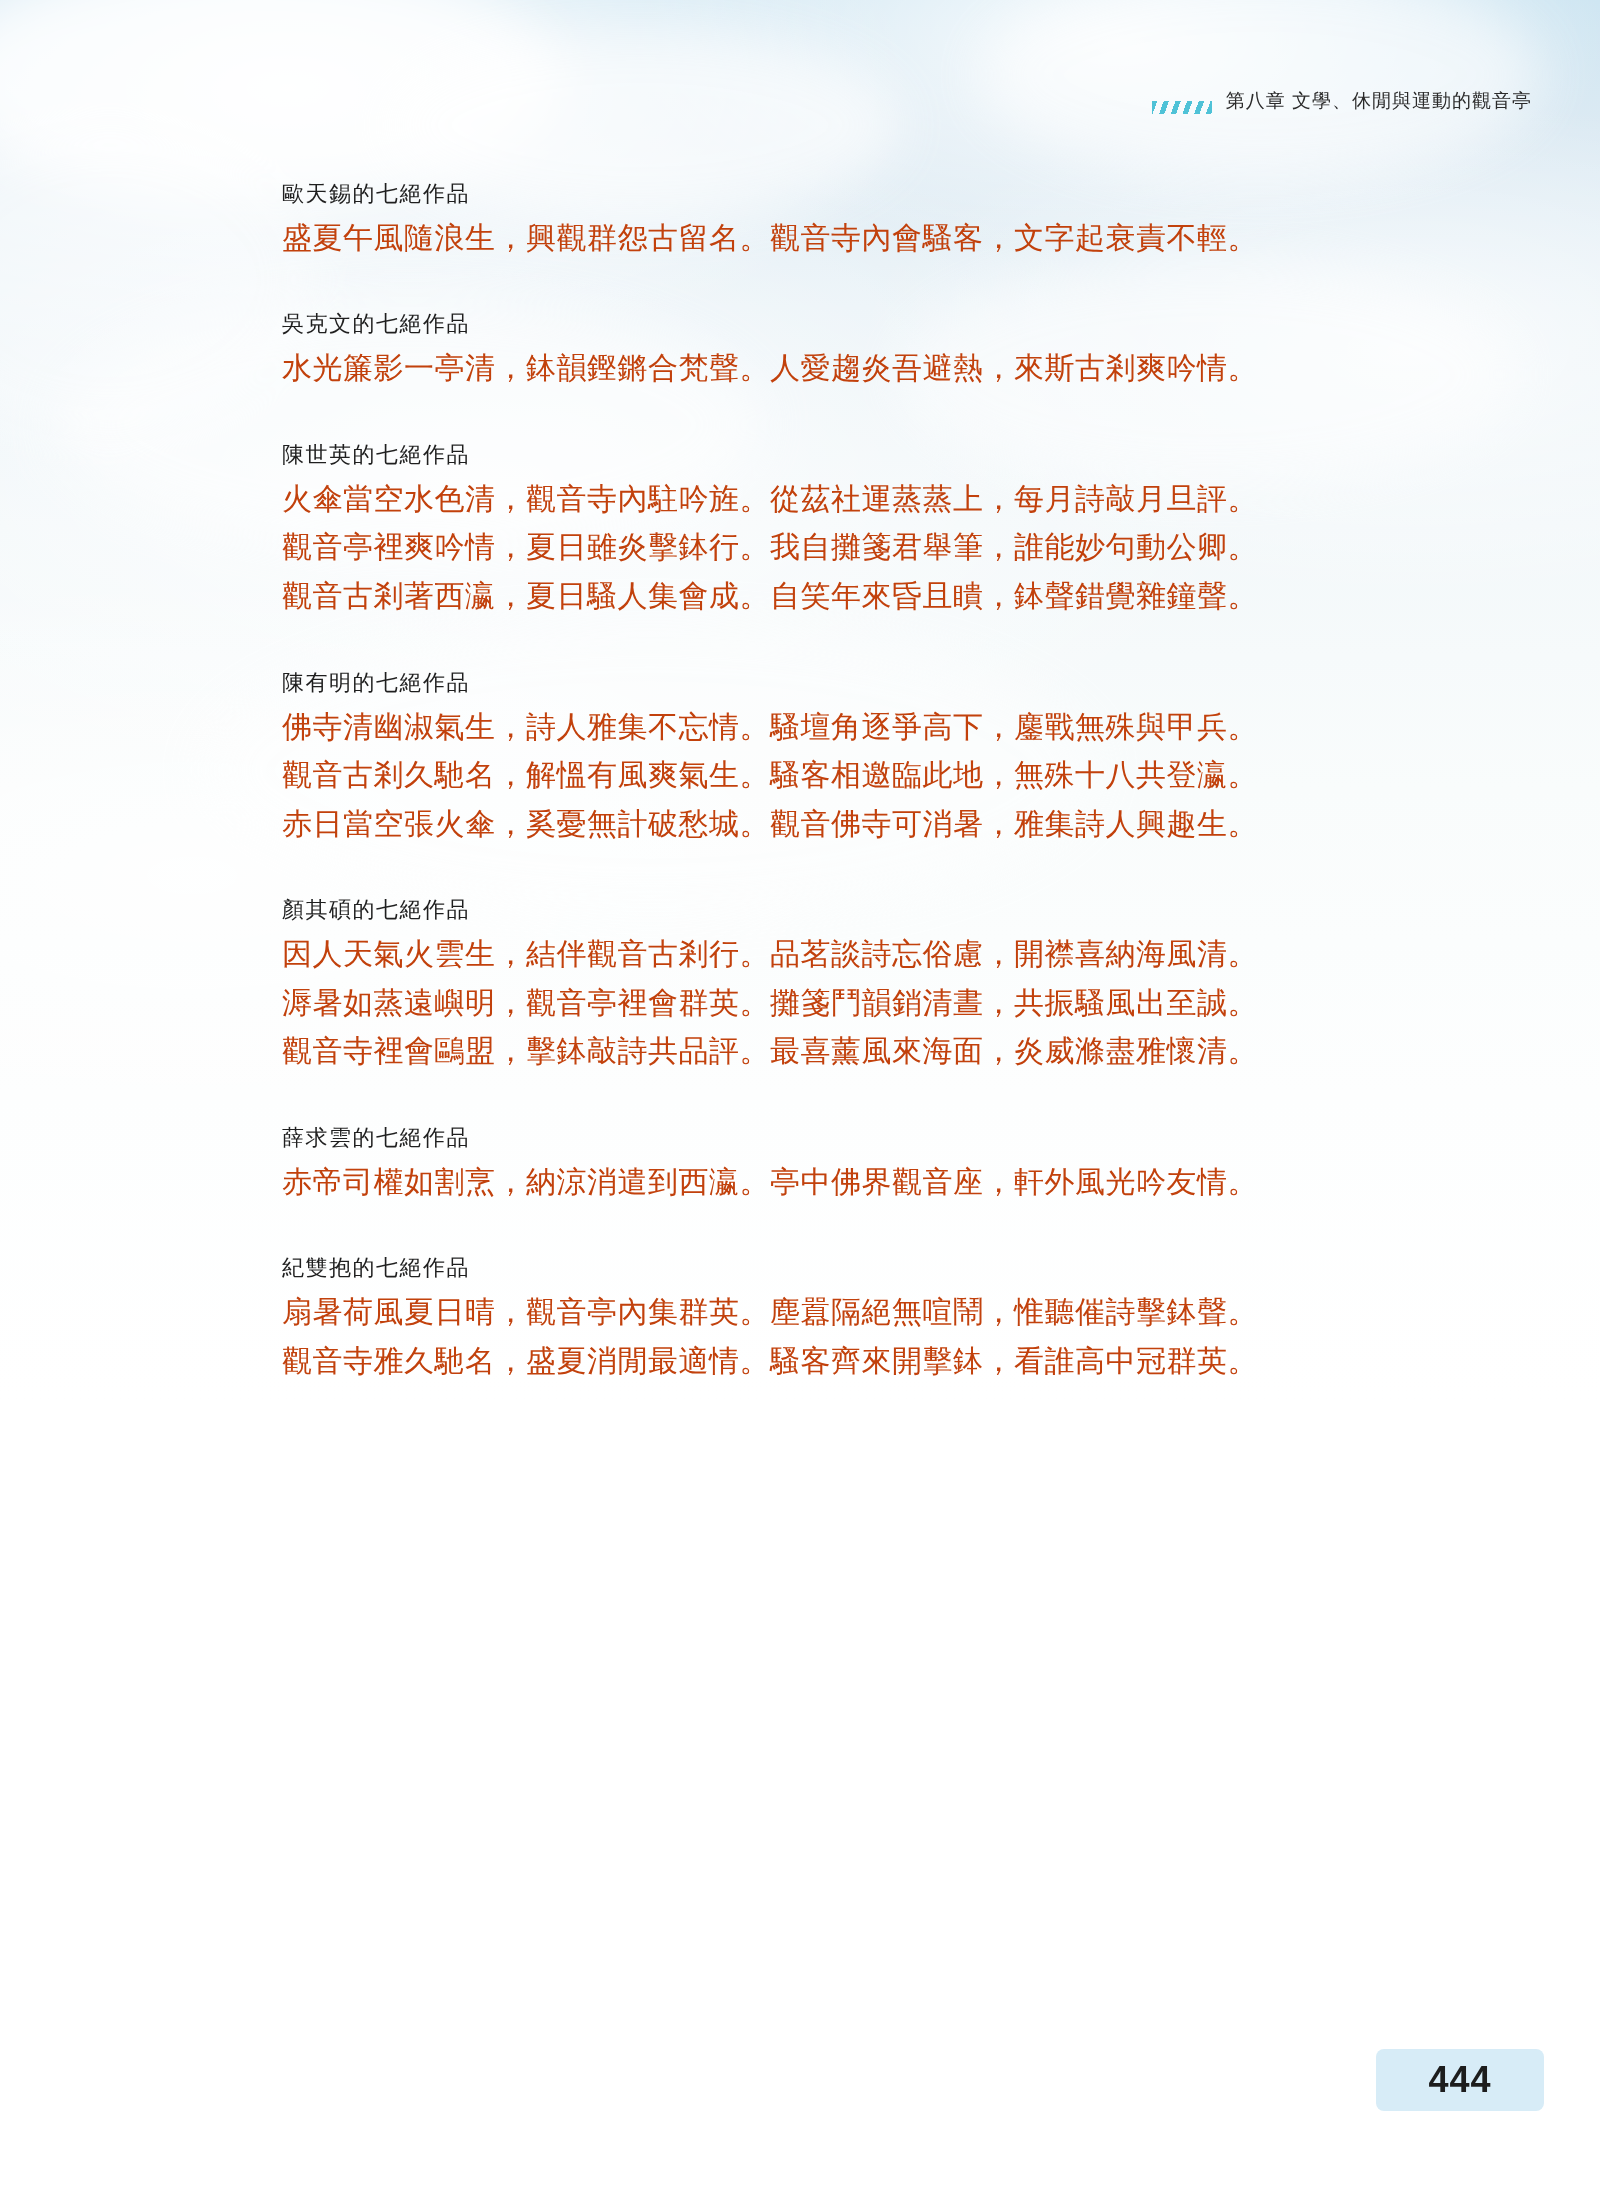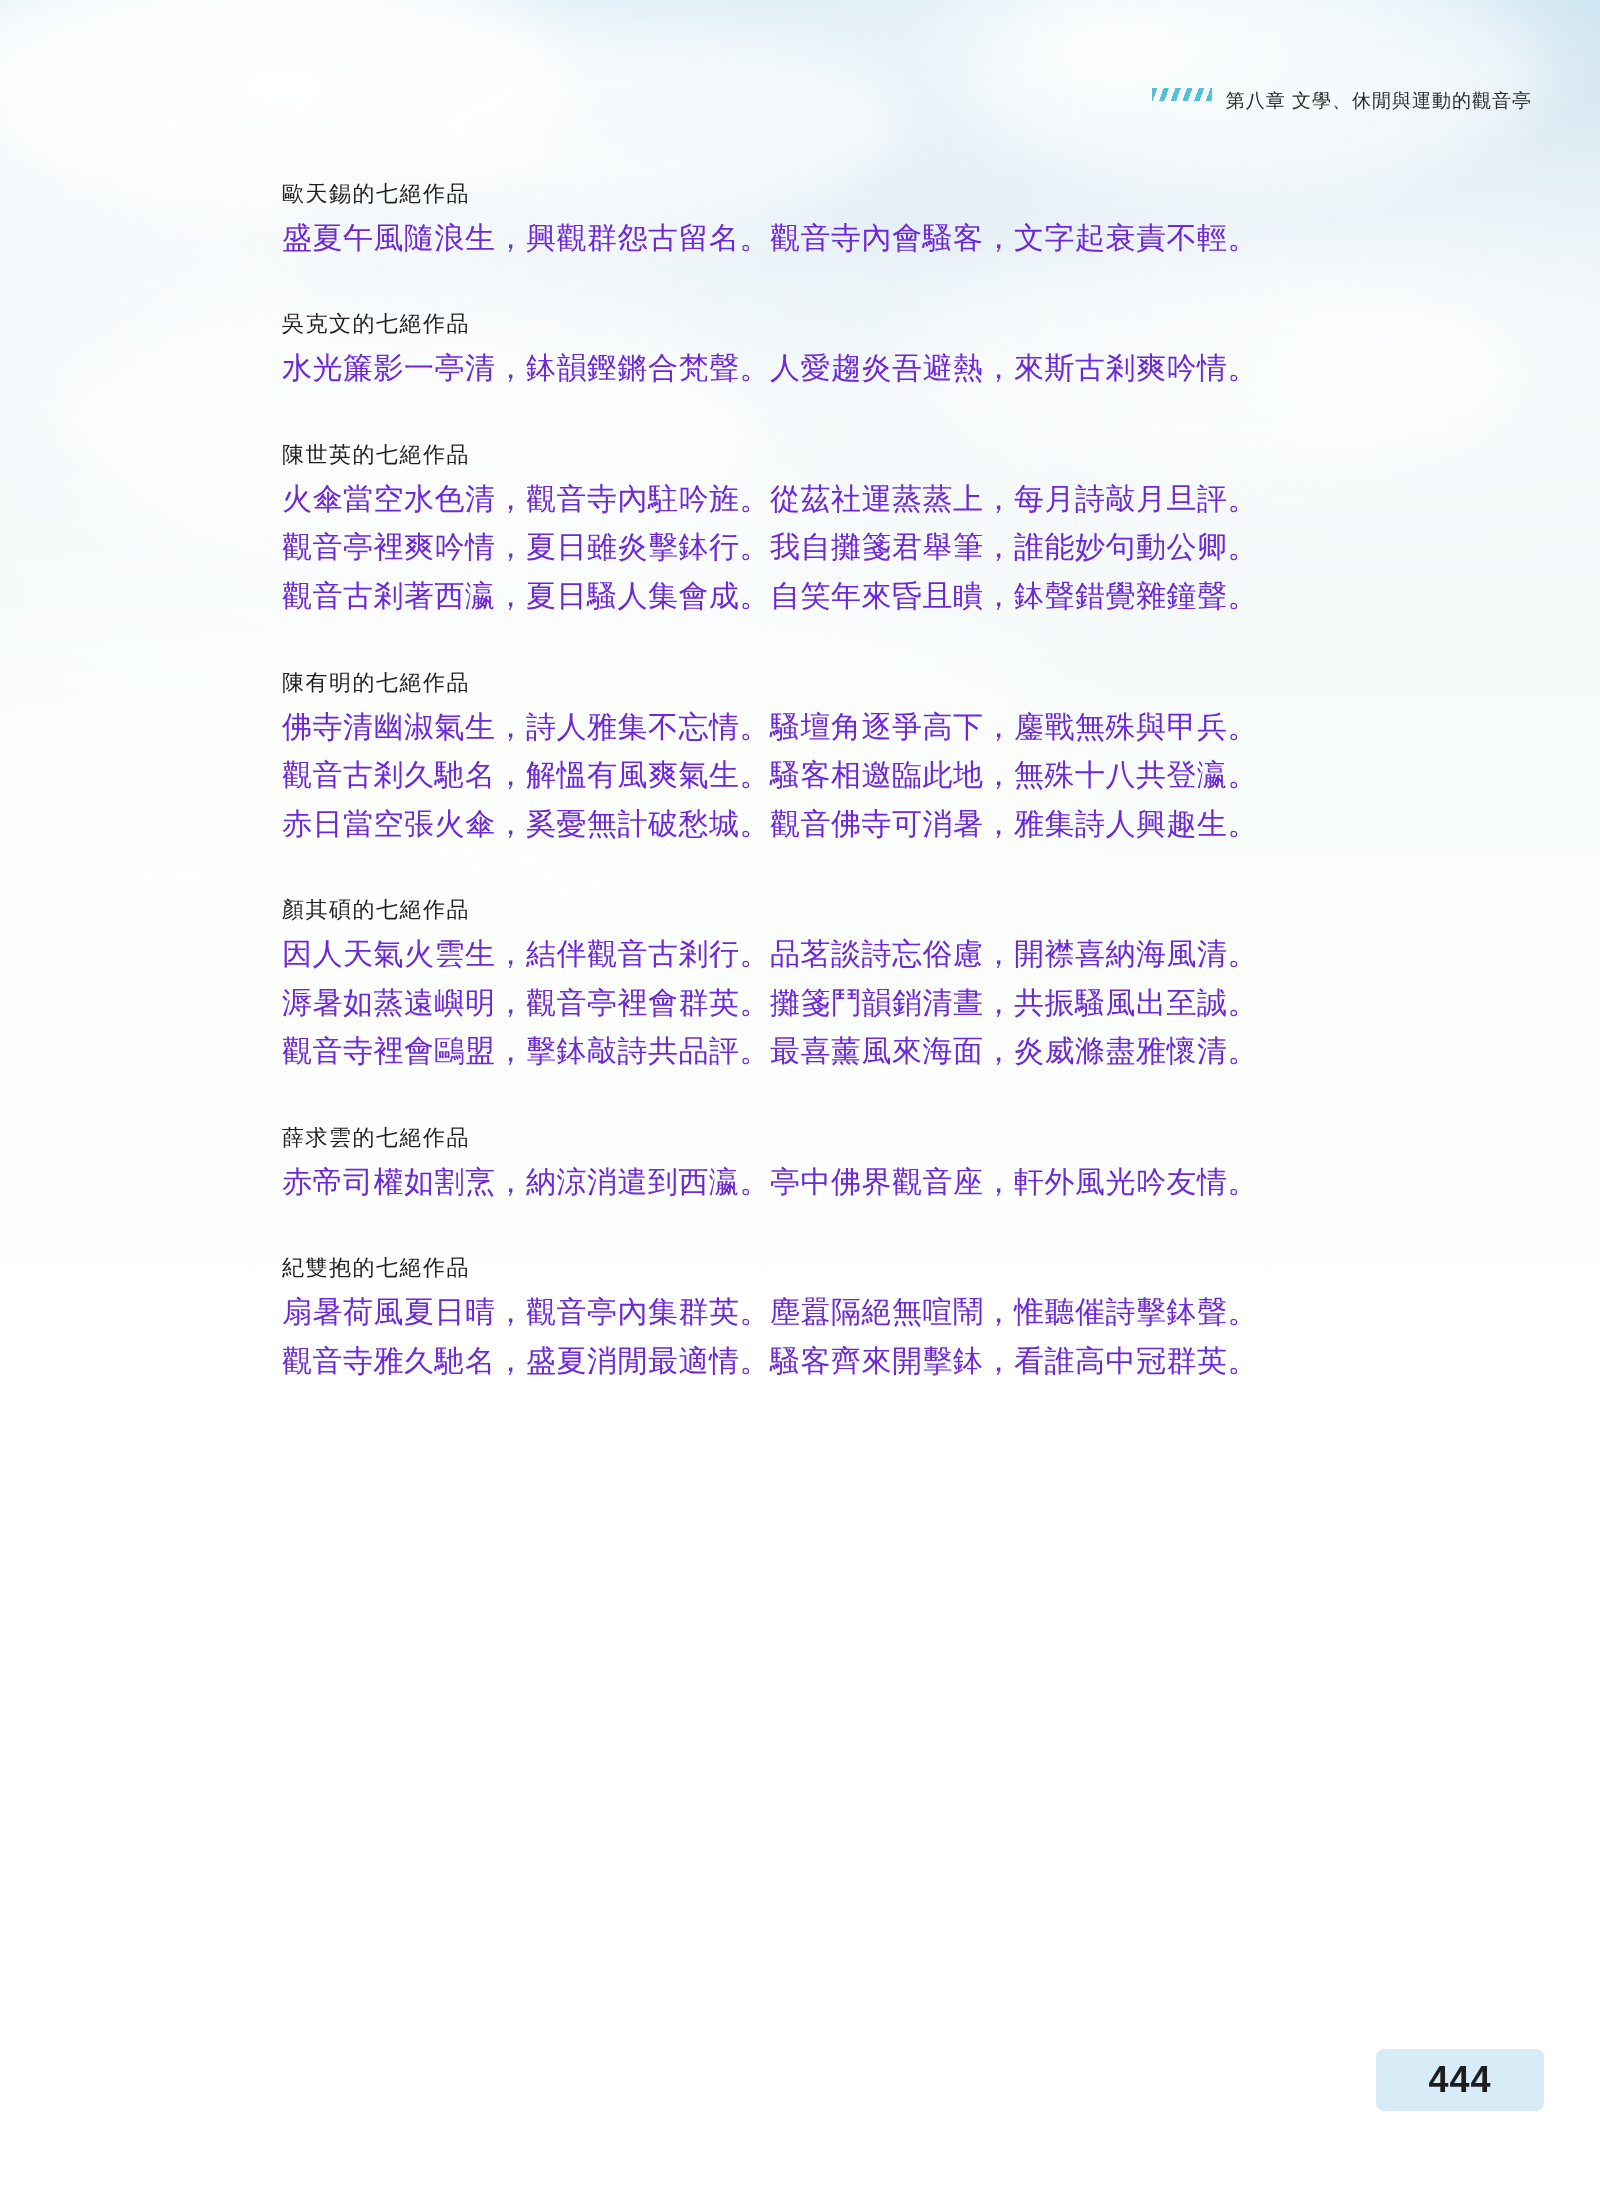--- a/index.html
+++ b/index.html
@@ -49,21 +49,21 @@
   .c5 { left: 900px;  top: 260px;  width: 620px; height: 230px; opacity: .6; }
   .c6 { left: 200px;  top: 620px;  width: 900px; height: 300px; opacity: .55; }
   .c7 { left: -100px; top: 120px;  width: 420px; height: 320px; opacity: .5; }
 
   
   .running-head {
     position: absolute;
     right: 68px;
     top: 88px;
     display: flex;
-    align-items: flex-start;
+    align-items: flex-end;
     gap: 14px;
     font-family: "Liberation Sans", "DejaVu Sans", sans-serif;
     font-size: 19px;
     color: #2b2b2b;
     letter-spacing: 1px;
     white-space: nowrap;
   }
   .head-dashes {
     display: inline-block;
     width: 60px;
@@ -88,21 +88,21 @@
     font-size: 22px;
     line-height: 1.45;
     color: #1f1f1f;
     letter-spacing: 1.5px;
     margin: 0 0 4px 0;
     font-weight: 400;
   }
   .poem-line {
     font-size: 30px;
     line-height: 1.62;
-    color: #6d28d9;
+    color: #c2410c;
     letter-spacing: 0.5px;
     margin: 0;
     white-space: nowrap;
   }
 
   
   .page-number {
     position: absolute;
     right: 56px;
     bottom: 78px;

